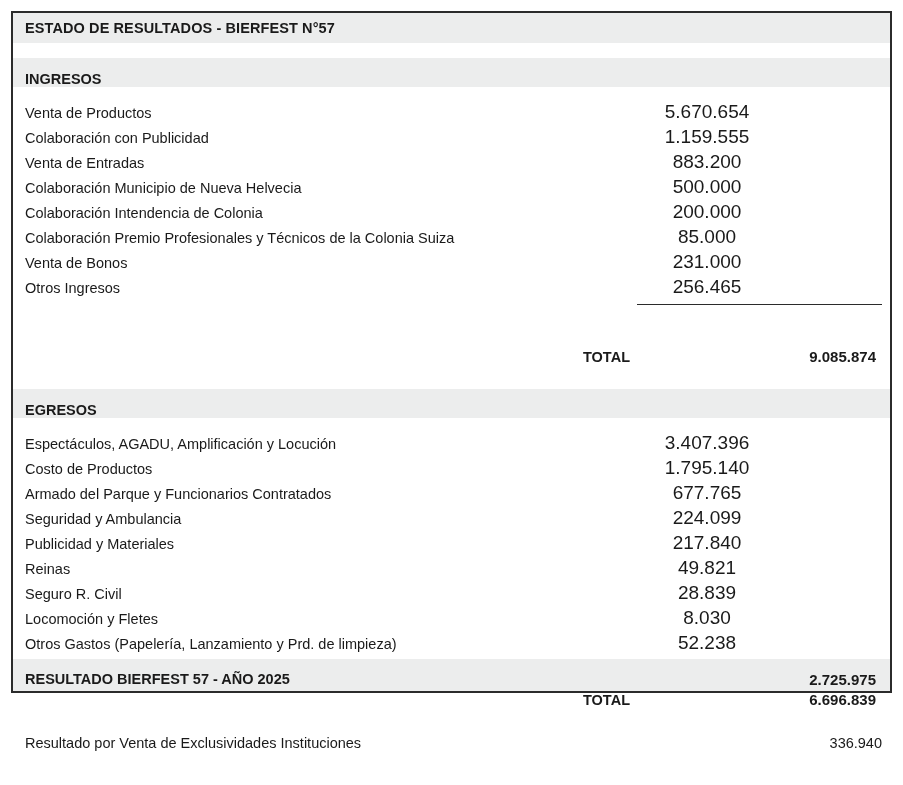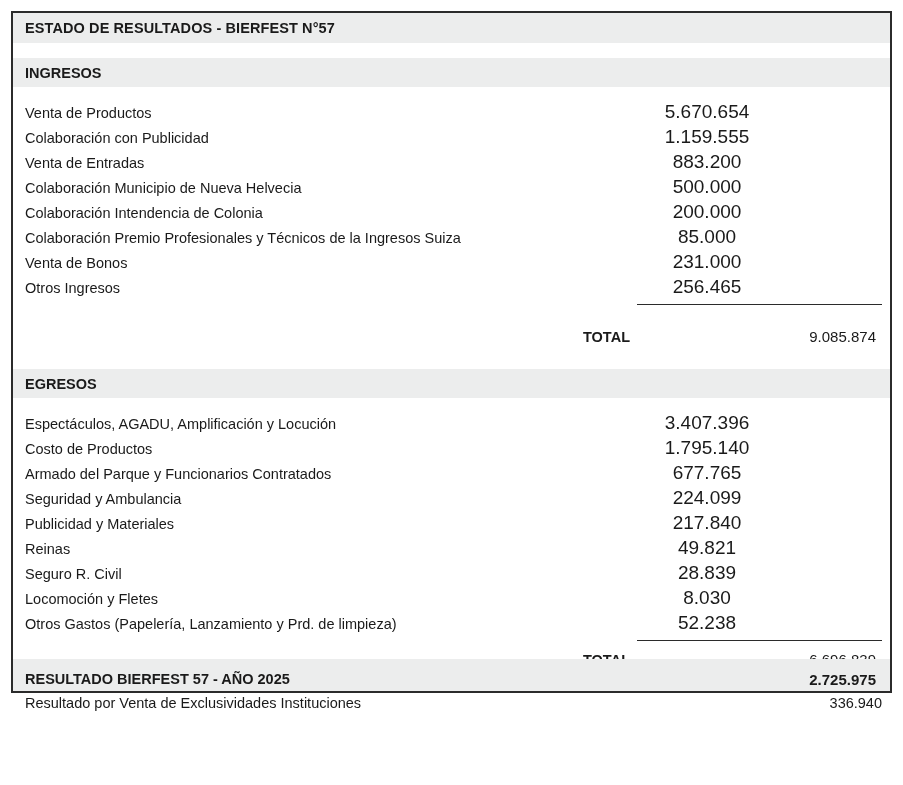--- a/index.html
+++ b/index.html
@@ -74,21 +74,21 @@
     border-bottom: 1px solid #ffffff;
   }
   .gap-white {
     height: 14px;
     background: #ffffff;
   }
   .sectionbar {
     background: #eceded;
     height: 29px;
     display: flex;
-    align-items: center;
+    align-items: flex-end;
     padding-left: 12px;
     font-weight: bold;
     font-size: 14.5px;
   }
   .spacer-sm { height: 13px; }
   .spacer-xs { height: 7px; }
   .spacer-md { height: 20px; }
 
   
   .ruler {
@@ -114,24 +114,25 @@
     flex: 0 0 612px;
     font-size: 14.5px;
     line-height: 23px;
     font-weight: bold;
     padding-left: 558px;
     box-sizing: border-box;
   }
   .total-row .val {
     flex: 1 1 auto;
     text-align: right;
-    font-weight: normal;
+    font-weight: bold;
     font-size: 15px;
     line-height: 23px;
     padding-right: 4px;
+    margin-top: 20px;
   }
 
   .result-row {
     display: flex;
     align-items: baseline;
     padding: 0 4px 0 12px;
   }
   .result-row .lbl {
     flex: 0 0 612px;
     font-size: 14.5px;
@@ -206,21 +207,21 @@
         <span class="c-label">Colaboración Municipio de Nueva Helvecia</span>
         <span class="c-amount">500.000</span>
         <span class="c-grand"></span>
       </div>
       <div class="row">
         <span class="c-label">Colaboración Intendencia de Colonia</span>
         <span class="c-amount">200.000</span>
         <span class="c-grand"></span>
       </div>
       <div class="row">
-        <span class="c-label">Colaboración Premio Profesionales y Técnicos de la Ingresos Suiza</span>
+        <span class="c-label">Colaboración Premio Profesionales y Técnicos de la Colonia Suiza</span>
         <span class="c-amount">85.000</span>
         <span class="c-grand"></span>
       </div>
       <div class="row">
         <span class="c-label">Venta de Bonos</span>
         <span class="c-amount">231.000</span>
         <span class="c-grand"></span>
       </div>
       <div class="row">
         <span class="c-label">Otros Ingresos</span>

